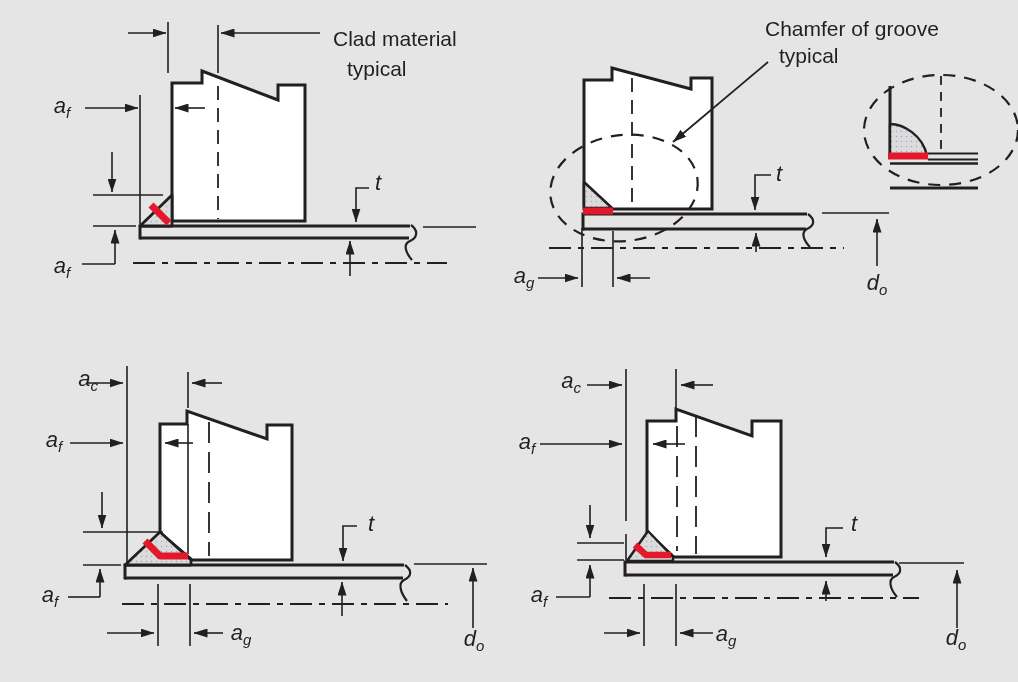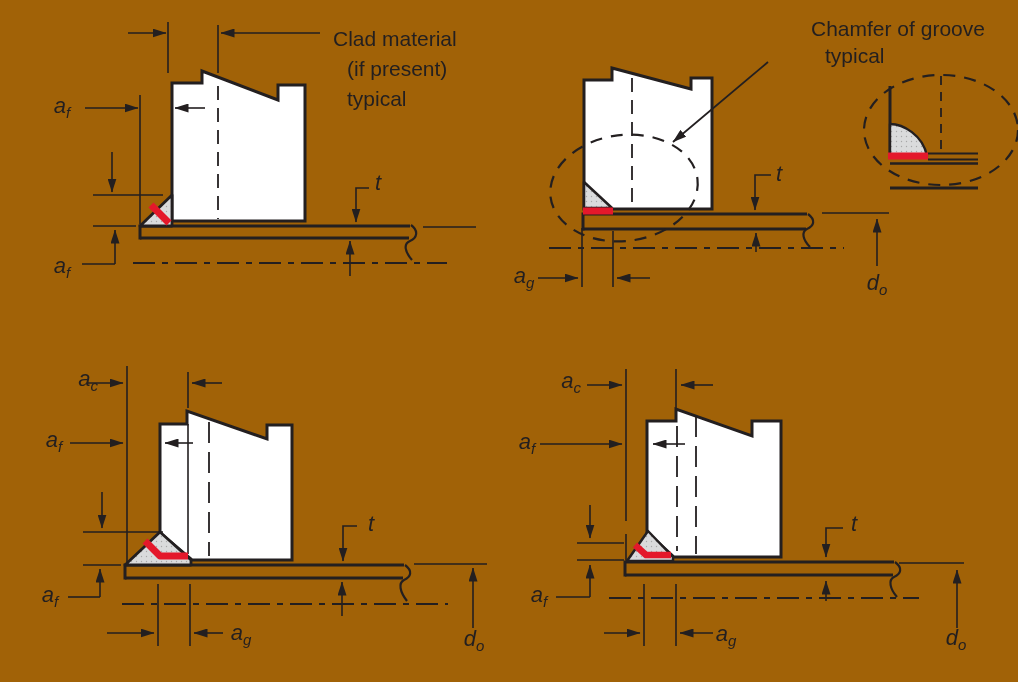--- a/index.html
+++ b/index.html
@@ -1,16 +1,16 @@
 <!DOCTYPE html>
 <html><head>
 <meta charset="utf-8">
 <style>
   html,body{margin:0;padding:0;background:#fff;}
-  #stage{position:relative;width:1018px;height:682px;background:#a16207;overflow:hidden;
+  #stage{position:relative;width:1018px;height:682px;background:#e5e5e5;overflow:hidden;
          font-family:"Liberation Sans",sans-serif;}
   #stage svg{position:absolute;left:0;top:0;}
   .lbl{position:absolute;transform:translate(-50%,-50%);font:italic 22px "Liberation Sans",sans-serif;
        color:#231f20;white-space:nowrap;}
   .lbl sub{font-size:15px;font-style:italic;}
   .note{position:absolute;font:21px "Liberation Sans",sans-serif;color:#231f20;
         line-height:30px;white-space:nowrap;}
   .note .ind{margin-left:14px;}
   .note .it{font-style:italic;}
   .note .it sub{font-size:15px;}
@@ -171,28 +171,27 @@
     <line class="thin" x1="899" y1="563" x2="964" y2="563"></line>
     <line class="thin arr" x1="957" y1="628" x2="957" y2="570"></line>
     <line class="cline" x1="609" y1="598" x2="919" y2="598"></line>
   </g>
 </svg>
 
 <div>
 
   <div class="note" style="left:333px;top:24px">
     <div>Clad material</div>
-    <div class="ind">(if present)</div>
     <div class="ind">typical</div>
   </div>
   <span class="lbl" style="left:62px;top:107px"><span>a</span><sub>f</sub></span>
   <span class="lbl" style="left:62px;top:267px"><span>a</span><sub>f</sub></span>
   <span class="lbl" style="left:378px;top:183px"><span>t</span></span>
 
-  <div class="note" style="left:811px;top:15px;line-height:27px">
+  <div class="note" style="left:765px;top:15px;line-height:27px">
     <div>Chamfer of groove</div>
     <div class="ind">typical</div>
   </div>
   <span class="lbl" style="left:524px;top:277px"><span>a</span><sub>g</sub></span>
   <span class="lbl" style="left:779px;top:174px"><span>t</span></span>
   <span class="lbl" style="left:877px;top:284px"><span>d</span><sub>o</sub></span>
 
   <span class="lbl" style="left:88px;top:380px"><span>a</span><sub>c</sub></span>
   <span class="lbl" style="left:54px;top:441px"><span>a</span><sub>f</sub></span>
   <span class="lbl" style="left:50px;top:596px"><span>a</span><sub>f</sub></span>

